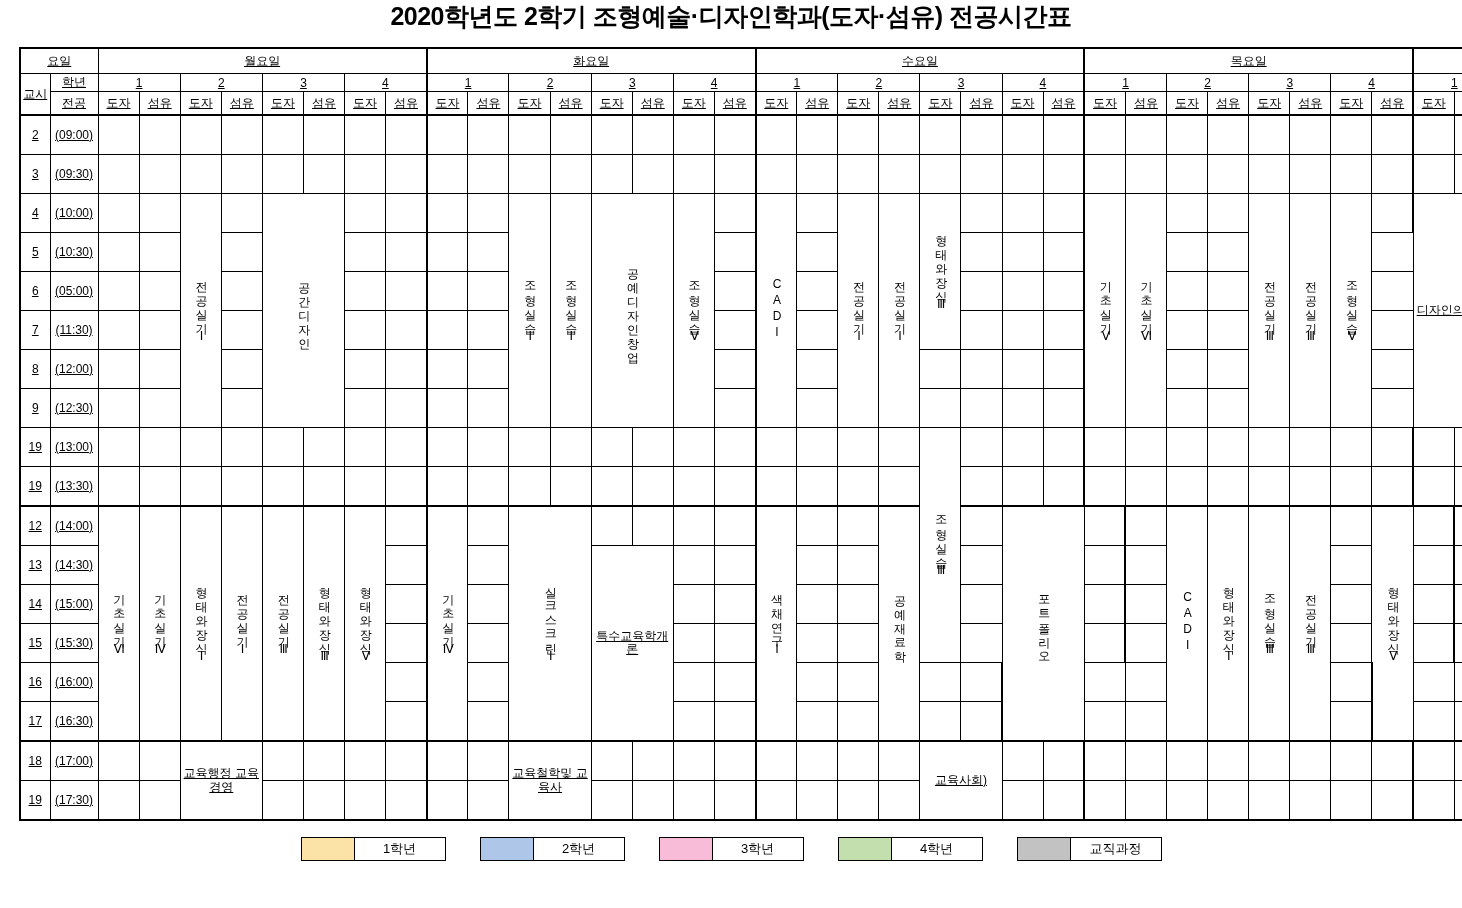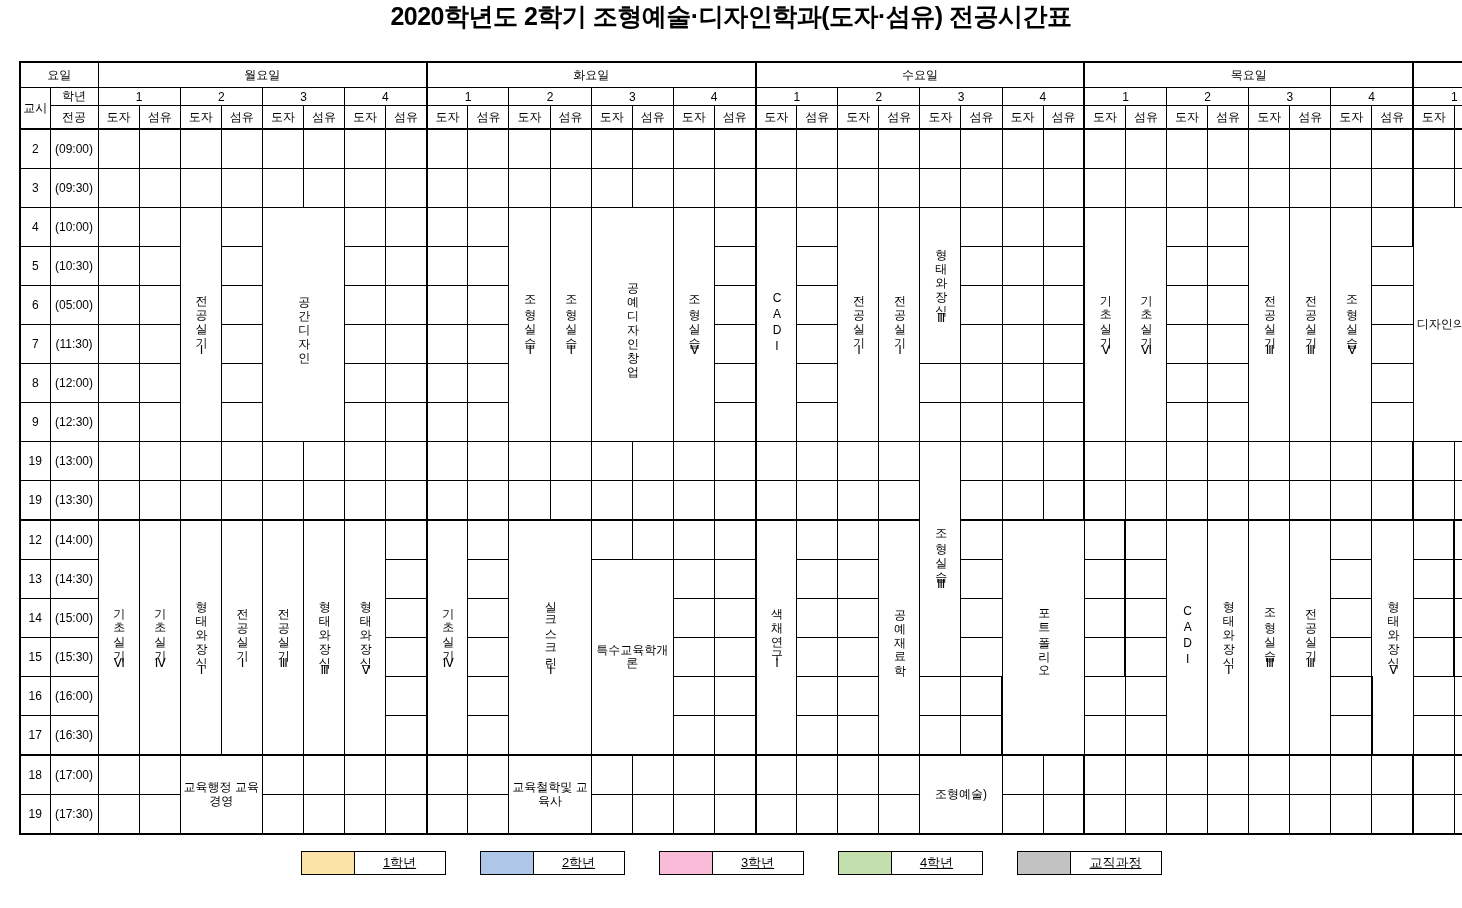--- a/index.html
+++ b/index.html
@@ -11,22 +11,23 @@
     overflow:hidden;
   }
   #title{
     text-align:center;
     font-size:25px;
     font-weight:bold;
     letter-spacing:-0.5px;
   }
   #wrap{
     position:relative;
-    margin:28px auto 0 auto;
+    margin:14px auto 0 auto;
     width:1424px;
+    text-decoration:underline;
   }
   table.tt{
     border-collapse:collapse;
     table-layout:fixed;
     width:1424px;
     border:2px solid #000;
   }
   table.tt td,table.tt th{
     border:1px solid #000;
     padding:0;
@@ -77,21 +78,21 @@
   /legendholder{}
   #legend{
     margin:16px auto 0 auto;
     width:1424px;
     display:flex;
     justify-content:center;
     gap:34px;
     align-items:center;
   }
   .lg{
-    display:flex;align-items:center;text-decoration:underline;
+    display:flex;align-items:center;
   }
   .lg .sw{
     width:52px;height:22px;border:1px solid #000;
   }
   .lg .lb{
     width:90px;height:22px;border:1px solid #000;border-left:none;
     background:#fff;font-size:13px;display:flex;align-items:center;justify-content:center;
   }
 </style>
 </head>
@@ -658,21 +659,21 @@
       <td class="course yt thickTop" colspan="2" rowspan="2">교육철학및 교육사</td>
       <td class="g thickTop"></td>
           <td class="g thickTop"></td>
           <td class="g thickTop"></td>
           <td class="g thickTop daysep"></td>
 
       <td class="g thickTop"></td>
           <td class="g thickTop"></td>
           <td class="g thickTop"></td>
           <td class="g thickTop"></td>
-      <td class="course yt thickTop" colspan="2" rowspan="2">조형예술)</td>
+      <td class="course yt thickTop" colspan="2" rowspan="2">교육사회)</td>
       <td class="g thickTop"></td>
           <td class="g thickTop daysep"></td>
 
       <td class="g thickTop"></td>
           <td class="g thickTop"></td>
           <td class="g thickTop"></td>
           <td class="g thickTop"></td>
       <td class="g thickTop"></td>
           <td class="g thickTop"></td>
           <td class="g thickTop"></td>

